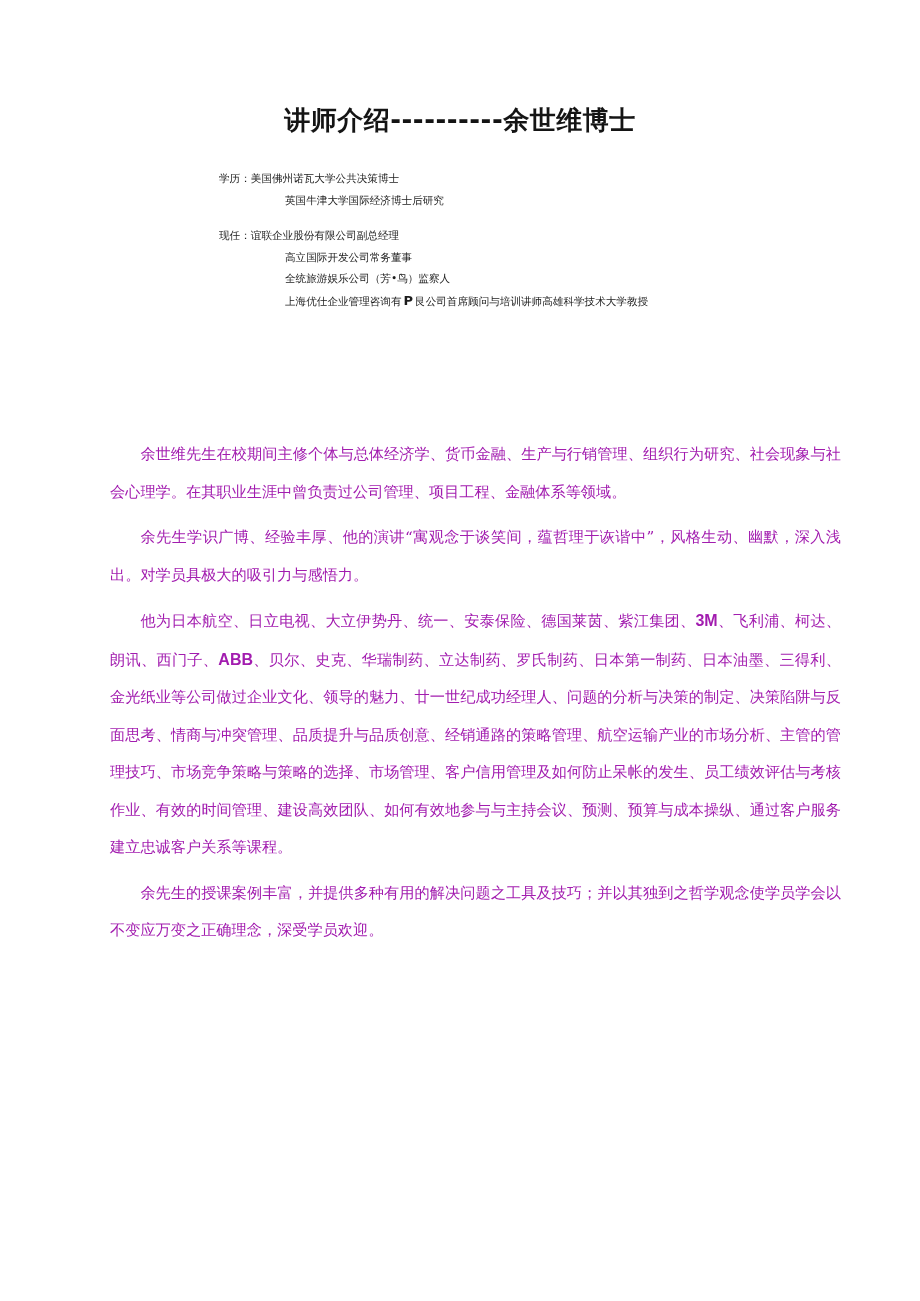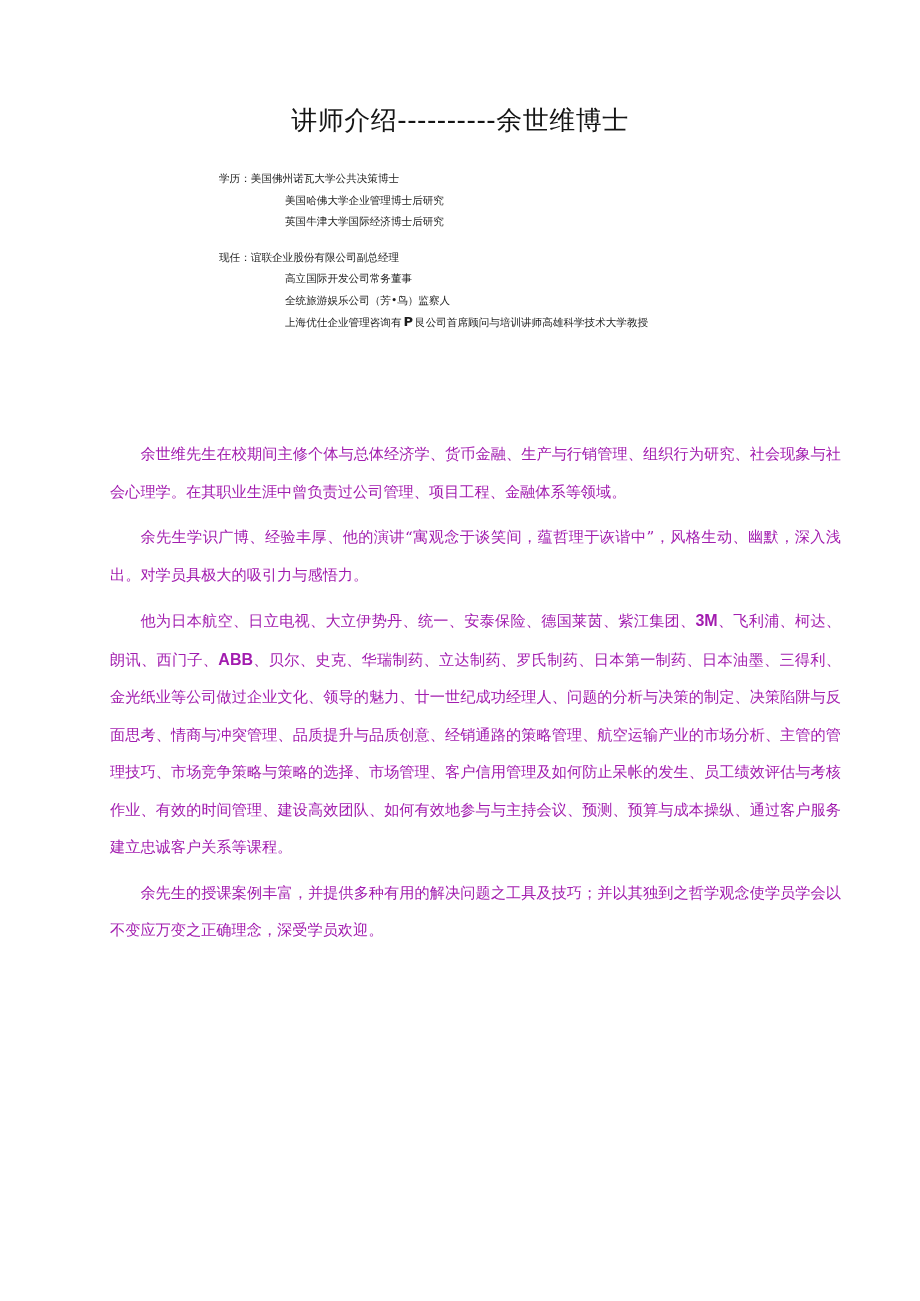--- a/index.html
+++ b/index.html
@@ -19,21 +19,21 @@
 
   
   .doc-title {
     position: absolute;
     left: 0;
     top: 103px;
     width: 920px;
     text-align: center;
     font-family: "DejaVu Sans", "Liberation Sans", sans-serif;
     font-size: 26px;
-    font-weight: normal;
+    font-weight: bold;
     letter-spacing: 0.5px;
     color: #141414;
     white-space: pre;
   }
 
   
   .credentials {
     position: absolute;
     left: 219px;
     top: 168px;
@@ -90,21 +90,20 @@
 <body>
 
 <div class="page">
 
   <div class="doc-title">讲师介绍----------余世维博士</div>
 
   <div class="credentials">
 
     <div class="cred-group">
       <div class="cred-line"><span class="cred-label">学历：</span><span>美国佛州诺瓦大学公共决策博士</span></div>
-      <div class="cred-line indented">美国哈佛大学企业管理博士后研究</div>
       <div class="cred-line indented">英国牛津大学国际经济博士后研究</div>
     </div>
 
 
     <div class="cred-group">
       <div class="cred-line"><span class="cred-label">现任：</span><span>谊联企业股份有限公司副总经理</span></div>
       <div class="cred-line indented">高立国际开发公司常务董事</div>
       <div class="cred-line indented">全统旅游娱乐公司（芳•鸟）监察人</div>
       <div class="cred-line indented"><span>上海优仕企业管理咨询有</span><span class="glyph-p">P</span><span>艮公司首席顾问与培训讲师高雄科学技术大学教授</span></div>
     </div>

